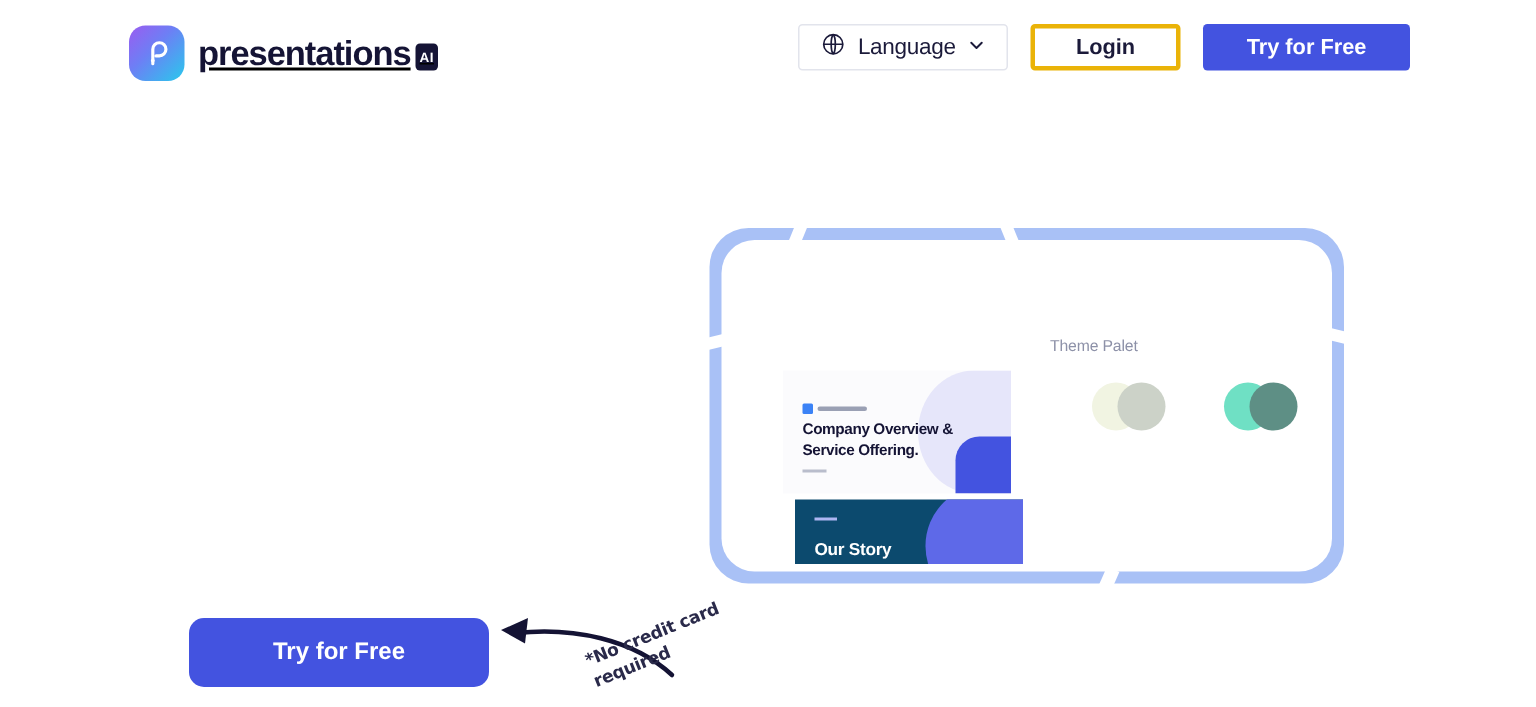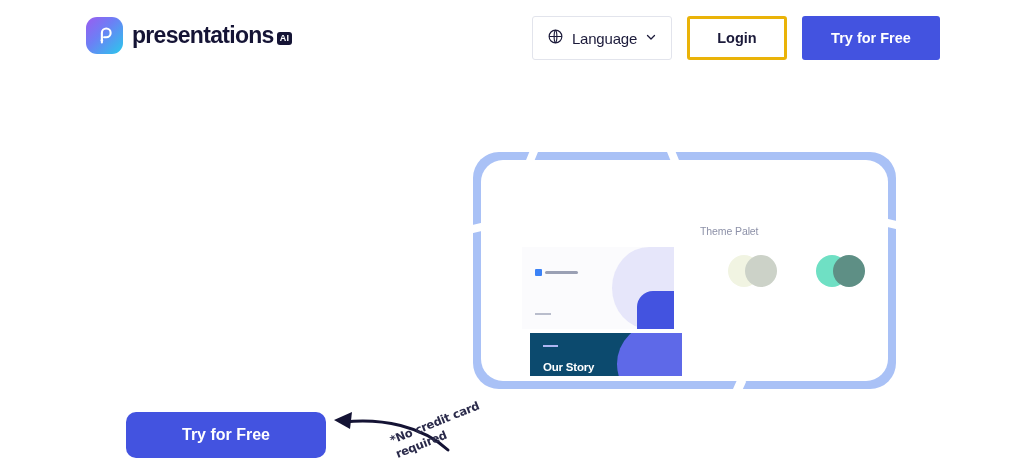--- a/index.html
+++ b/index.html
@@ -21,42 +21,42 @@
     display: flex; align-items: center; gap: 9px;
   }
   .brand-mark {
     width: 37px; height: 37px; border-radius: 11px;
     background: linear-gradient(135deg, #9b5cf0 0%, #6d7ff5 42%, #29c9ec 100%);
     display: flex; align-items: center; justify-content: center;
     flex: none;
   }
   .brand-mark svg { display: block; }
   .brand-word {
-    display: flex; align-items: center; gap: 2px;
+    display: flex; gap: 2px; text-decoration: underline;
   }
   .brand-name {
     font-size: 23px; font-weight: bold; color: #151435;
     letter-spacing: -0.7px; line-height: 1;
   }
   .brand-ai {
     display: inline-flex; align-items: center; justify-content: center;
     background: #151435; color: #fff;
     font-size: 9px; font-weight: bold; letter-spacing: .3px;
     border-radius: 3px; padding: 2px 3px 2px 3px;
     margin-left: 1px; margin-top: 5px;
     line-height: 1;
   }
 
   .header-actions {
     position: absolute; right: 84px; top: 16px;
     display: flex; align-items: center; gap: 15px;
   }
   .btn {
     display: inline-flex; align-items: center; justify-content: center;
-    height: 44px; border-radius: 3px;
+    height: 31px; border-radius: 3px;
     font-size: 14.5px; font-weight: bold; cursor: pointer;
     white-space: nowrap; user-select: none;
   }
   .btn-lang {
     background: #fff; border: 1px solid #e2e4ec; color: #1b1a3a;
     padding: 0 14px; gap: 8px; width: 140px;
   }
   .btn-lang .lang-text { font-weight: normal; font-size: 15px; letter-spacing: -0.2px; }
   .btn-login {
     background: #fff; border: 3px solid #eab308; color: #1b1a3a;
@@ -264,20 +264,21 @@
 
     <div class="screen">
 
       <div class="slide slide-1">
         <div class="s1-wave"></div>
         <div class="s1-blob"></div>
         <div class="s1-chip">
           <div class="s1-chip-sq"></div>
           <div class="s1-chip-bar"></div>
         </div>
+        <div class="s1-title">Company Overview &amp; Service Offering.</div>
         <div class="s1-rule"></div>
       </div>
 
       <div class="slide slide-2">
         <div class="s2-wave"></div>
         <div class="s2-rule"></div>
         <div class="s2-title">Our Story</div>
 
       </div>
 

